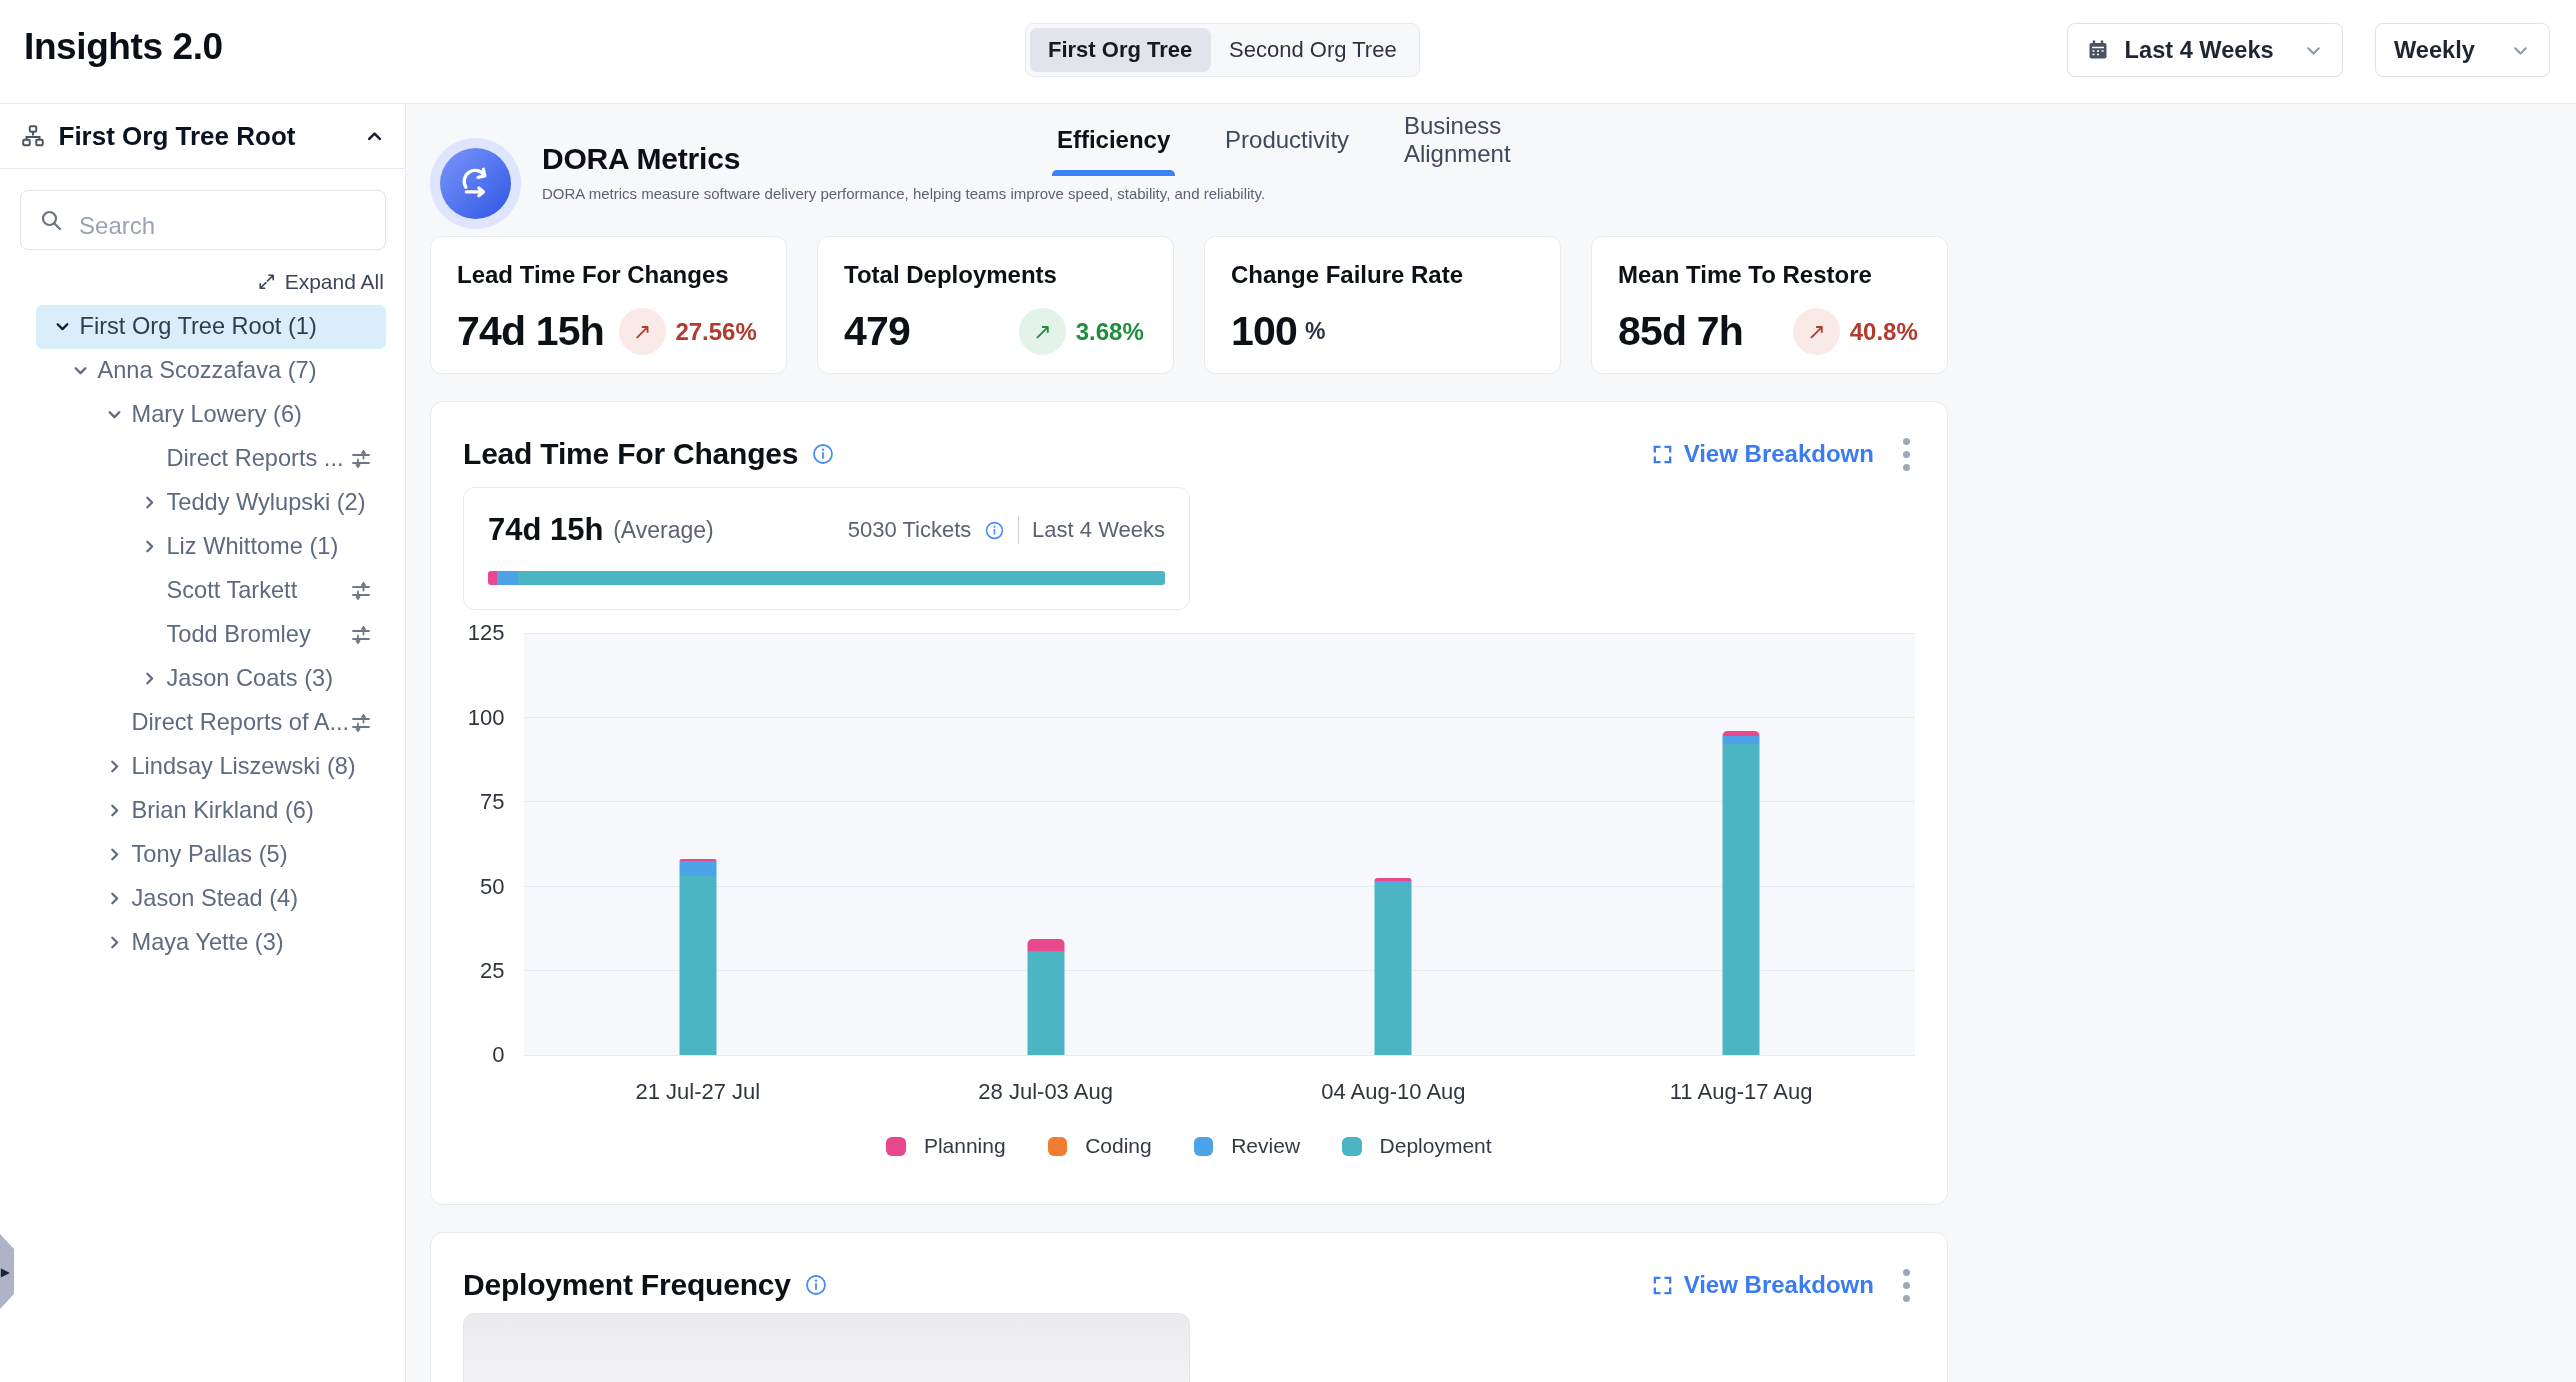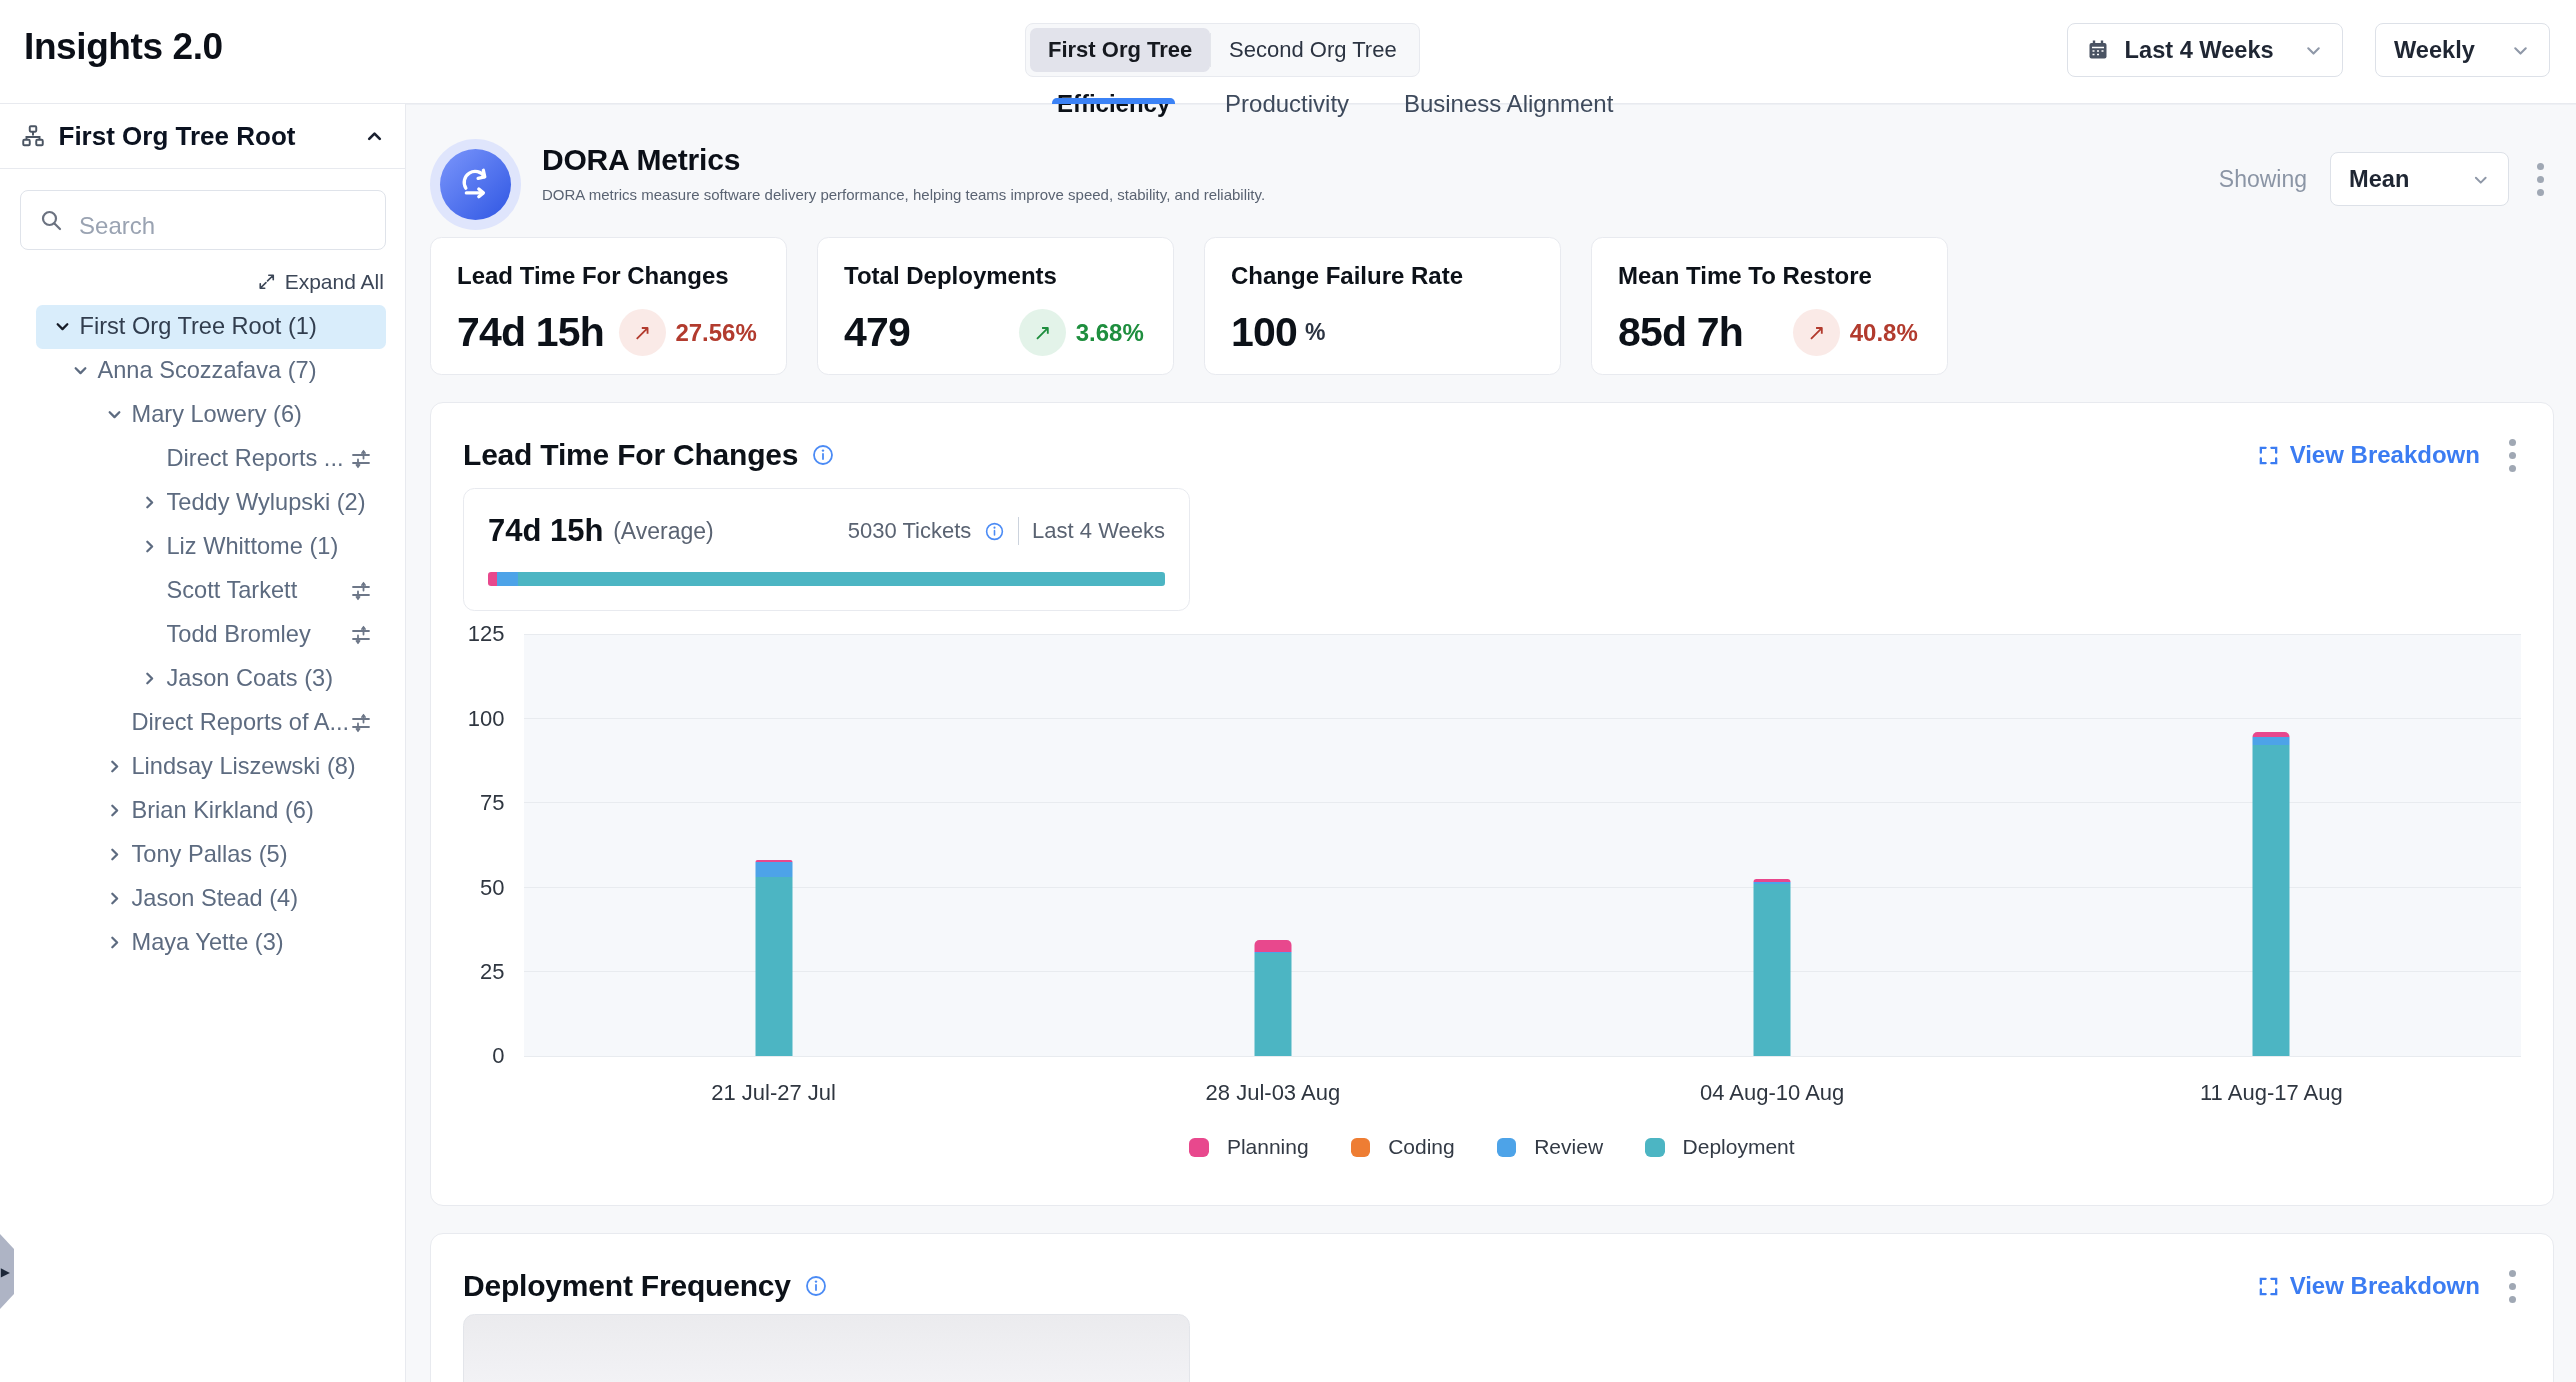--- a/index.html
+++ b/index.html
@@ -41,21 +41,21 @@
   .expand-link { display:flex; gap:8px; align-items:center; font-size:21px; color:#3c4657; cursor:pointer; }
   .trow { height:44px; display:flex; align-items:center; position:relative; font-size:23.6px; color:#5d6b80; border-radius:6.5px; cursor:pointer; }
   .trow.selected { background:#d9edfb; color:#36455a;margin-left:16px; }
   .trow.root { color:#313d4e; }
   .trow .tchev { width:28px; min-width:28px; display:flex; align-items:center; }
   .trow .filter-ic { position:absolute; right:13px; display:flex; }
   .edge-handle { position:absolute; left:0; top:1234px; width:14px; height:75px; background:#aeb4c5; clip-path:polygon(0 0,100% 20%,100% 80%,0 100%); display:flex; align-items:center; z-index:6; cursor:pointer; }
   .edge-handle span { font-size:12px; color:#1c2638; margin-left:0.8px; line-height:1; }
 
   
-  .main { flex:1; background:#f7f8fa; display:flex; flex-direction:column; min-width:0; }
+  .main { flex:1; background:#f7f8fa; display:flex; flex-direction:row; min-width:0; }
   .tabs-row { height:73px; background:#fff; border-bottom:0.8px solid #eef0f4; position:relative; }
   .tabs { position:absolute; left:646px; top:0; height:100%; display:flex; gap:45px; }
   .tab { position:relative; display:flex; align-items:center; font-size:24px; color:#3e4a5c; padding:0 4.9px; cursor:pointer; }
   .tab.active { font-weight:700; color:#0c1118; }
   .tab.active::after { content:""; position:absolute; left:0; right:0; bottom:0; height:6.5px; background:#3b82f6; border-radius:4.9px 4.9px 0 0; }
   .scroll { padding:23px 22px 0 24px; }
 
   
   .dora-head { display:flex; align-items:flex-start; margin-top:11.4px; position:relative; }
   .dora-icon { width:91px; height:91px; border-radius:50%; background:#dfe5fc; display:flex; align-items:center; justify-content:center; margin-right:21px; }
@@ -353,36 +353,20 @@
                 <path d="M16.8 7.2A6.2 6.2 0 1 0 6.2 13.8"></path>
                 <path d="M16.2 3.6l.8 3.8-3.8.8"></path>
                 <path d="M6.5 16.5h9.3"></path>
                 <path d="M13.6 14.3l2.6 2.2-2.6 2.2"></path>
               </svg>
           </span>
         </div>
         <div class="dora-titles">
           <h2>DORA Metrics</h2>
           <p>DORA metrics measure software delivery performance, helping teams improve speed, stability, and reliability.</p>
-        </div>
-        <div class="dora-controls">
-          <span class="showing">Showing</span>
-          <div class="select mean-select">
-            <span>Mean</span>
-            <span class="chev">
-              <svg width="19.5" height="19.5" viewBox="0 0 24 24" fill="none" stroke="#8f98a8" stroke-width="2.4" stroke-linecap="round" stroke-linejoin="round">
-                  <path d="M6 9.5l6 6 6-6"></path>
-                </svg>
-            </span>
-          </div>
-          <div class="kebab">
-              <i></i>
-              <i></i>
-              <i></i>
-            </div>
         </div>
       </section>
 
       <section class="metric-cards">
         <div class="mcard">
           <div class="mlabel">Lead Time For Changes</div>
           <div class="vrow">
             <span class="mvalue">74d 15h</span>
             <span class="delta bad">
               <span class="circ">↗</span>

